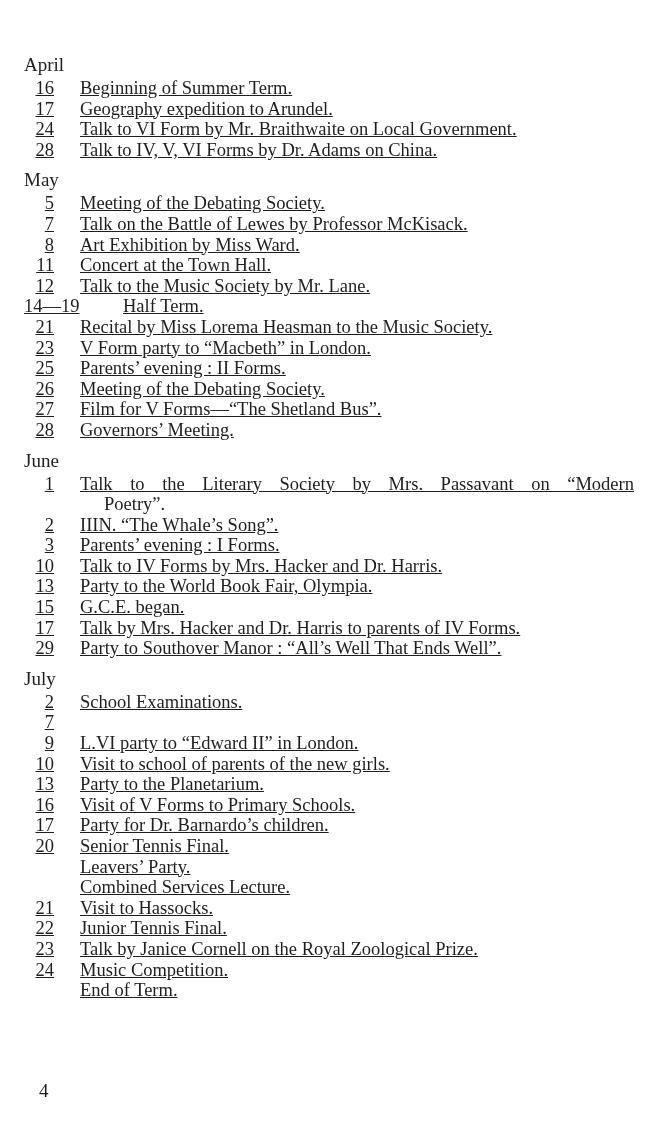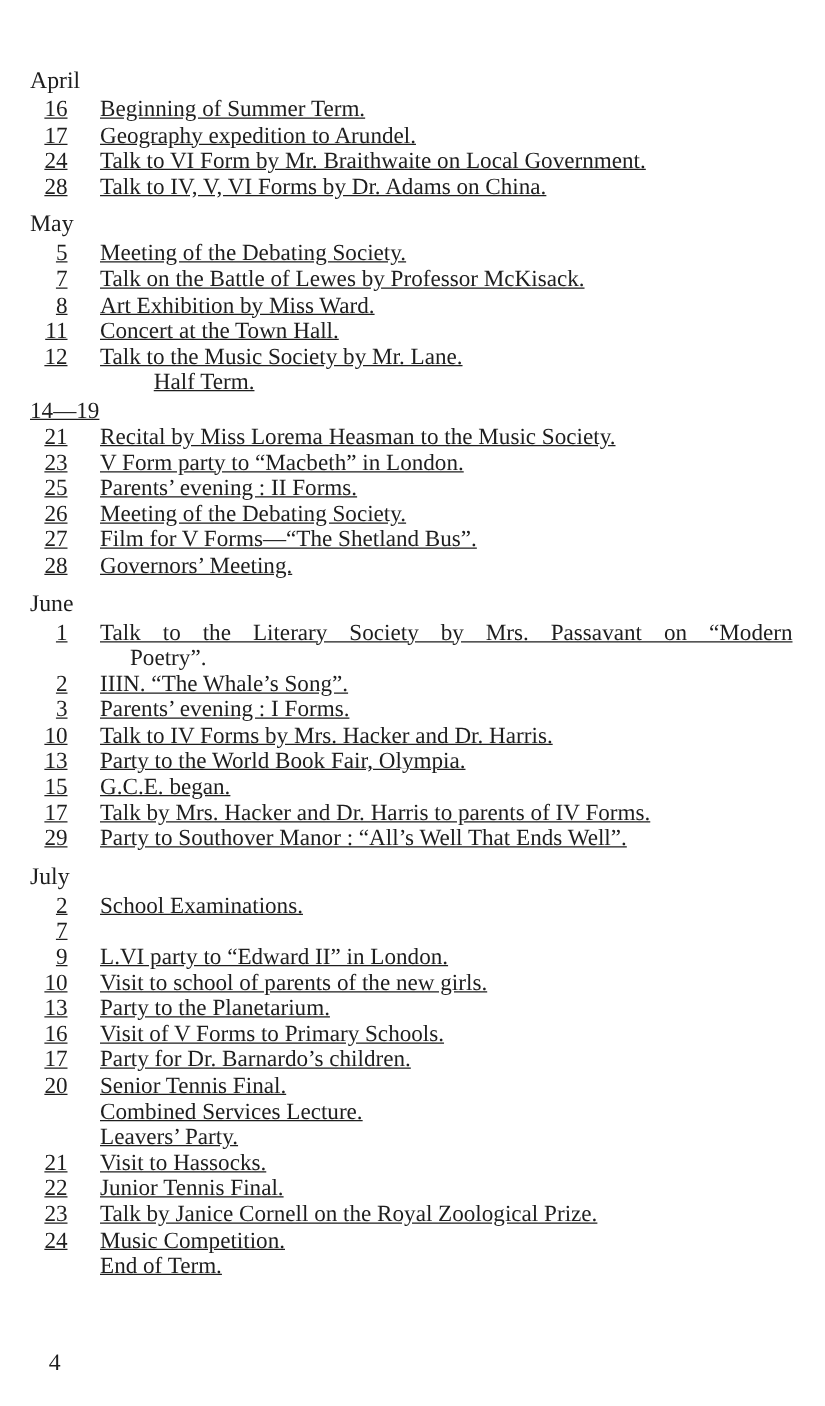--- a/index.html
+++ b/index.html
@@ -8,21 +8,21 @@
       font-family: "Liberation Serif", "DejaVu Serif", serif;
       color: #1e1e1e; position: relative;
     }
     .page { position: absolute; left: 24px; top: 54px; width: 610px; }
     .month { font-size: 19px; line-height: 22px; margin: 0 0 2px 0; }
     .section { margin-bottom: 9px; }
     .row { display: flex; font-size: 18.5px; line-height: 20.6px; white-space: nowrap; text-decoration: underline; }
     .ev { padding-left: 1px; margin-left: 16px; }
     .cont { padding-left: 80px; font-size: 18.5px; line-height: 20.6px; }
     .row .daycell { display: inline-block; width: 30px; text-align: right; margin-right: 9px; flex: 0 0 30px; }
-    .row .daycell.wide { width: 70px; text-align: left; flex: 0 0 70px; margin-right: 12px; margin-top: 23px; }
+    .row .daycell.wide { width: 70px; text-align: left; flex: 0 0 70px; margin-right: 12px; }
     .justify { white-space: normal; text-align: justify; text-align-last: justify; width: 565px; }
     .page-number { position: absolute; left: 39px; top: 1080px; font-size: 19px; }
   </style>
 </head>
 <body>
 
 <div class="page">
 
   <div class="section">
     <div class="month">April</div>
@@ -161,25 +161,25 @@
     <div class="row">
         <span class="daycell">17</span>
         <span class="ev">Party for Dr. Barnardo’s children.</span>
       </div>
     <div class="row">
         <span class="daycell">20</span>
         <span class="ev">Senior Tennis Final.</span>
       </div>
     <div class="row">
         <span class="daycell"></span>
+        <span class="ev">Leavers’ Party.</span>
+      </div>
+    <div class="row">
+        <span class="daycell"></span>
         <span class="ev">Combined Services Lecture.</span>
-      </div>
-    <div class="row">
-        <span class="daycell"></span>
-        <span class="ev">Leavers’ Party.</span>
       </div>
     <div class="row">
         <span class="daycell">21</span>
         <span class="ev">Visit to Hassocks.</span>
       </div>
     <div class="row">
         <span class="daycell">22</span>
         <span class="ev">Junior Tennis Final.</span>
       </div>
     <div class="row">

